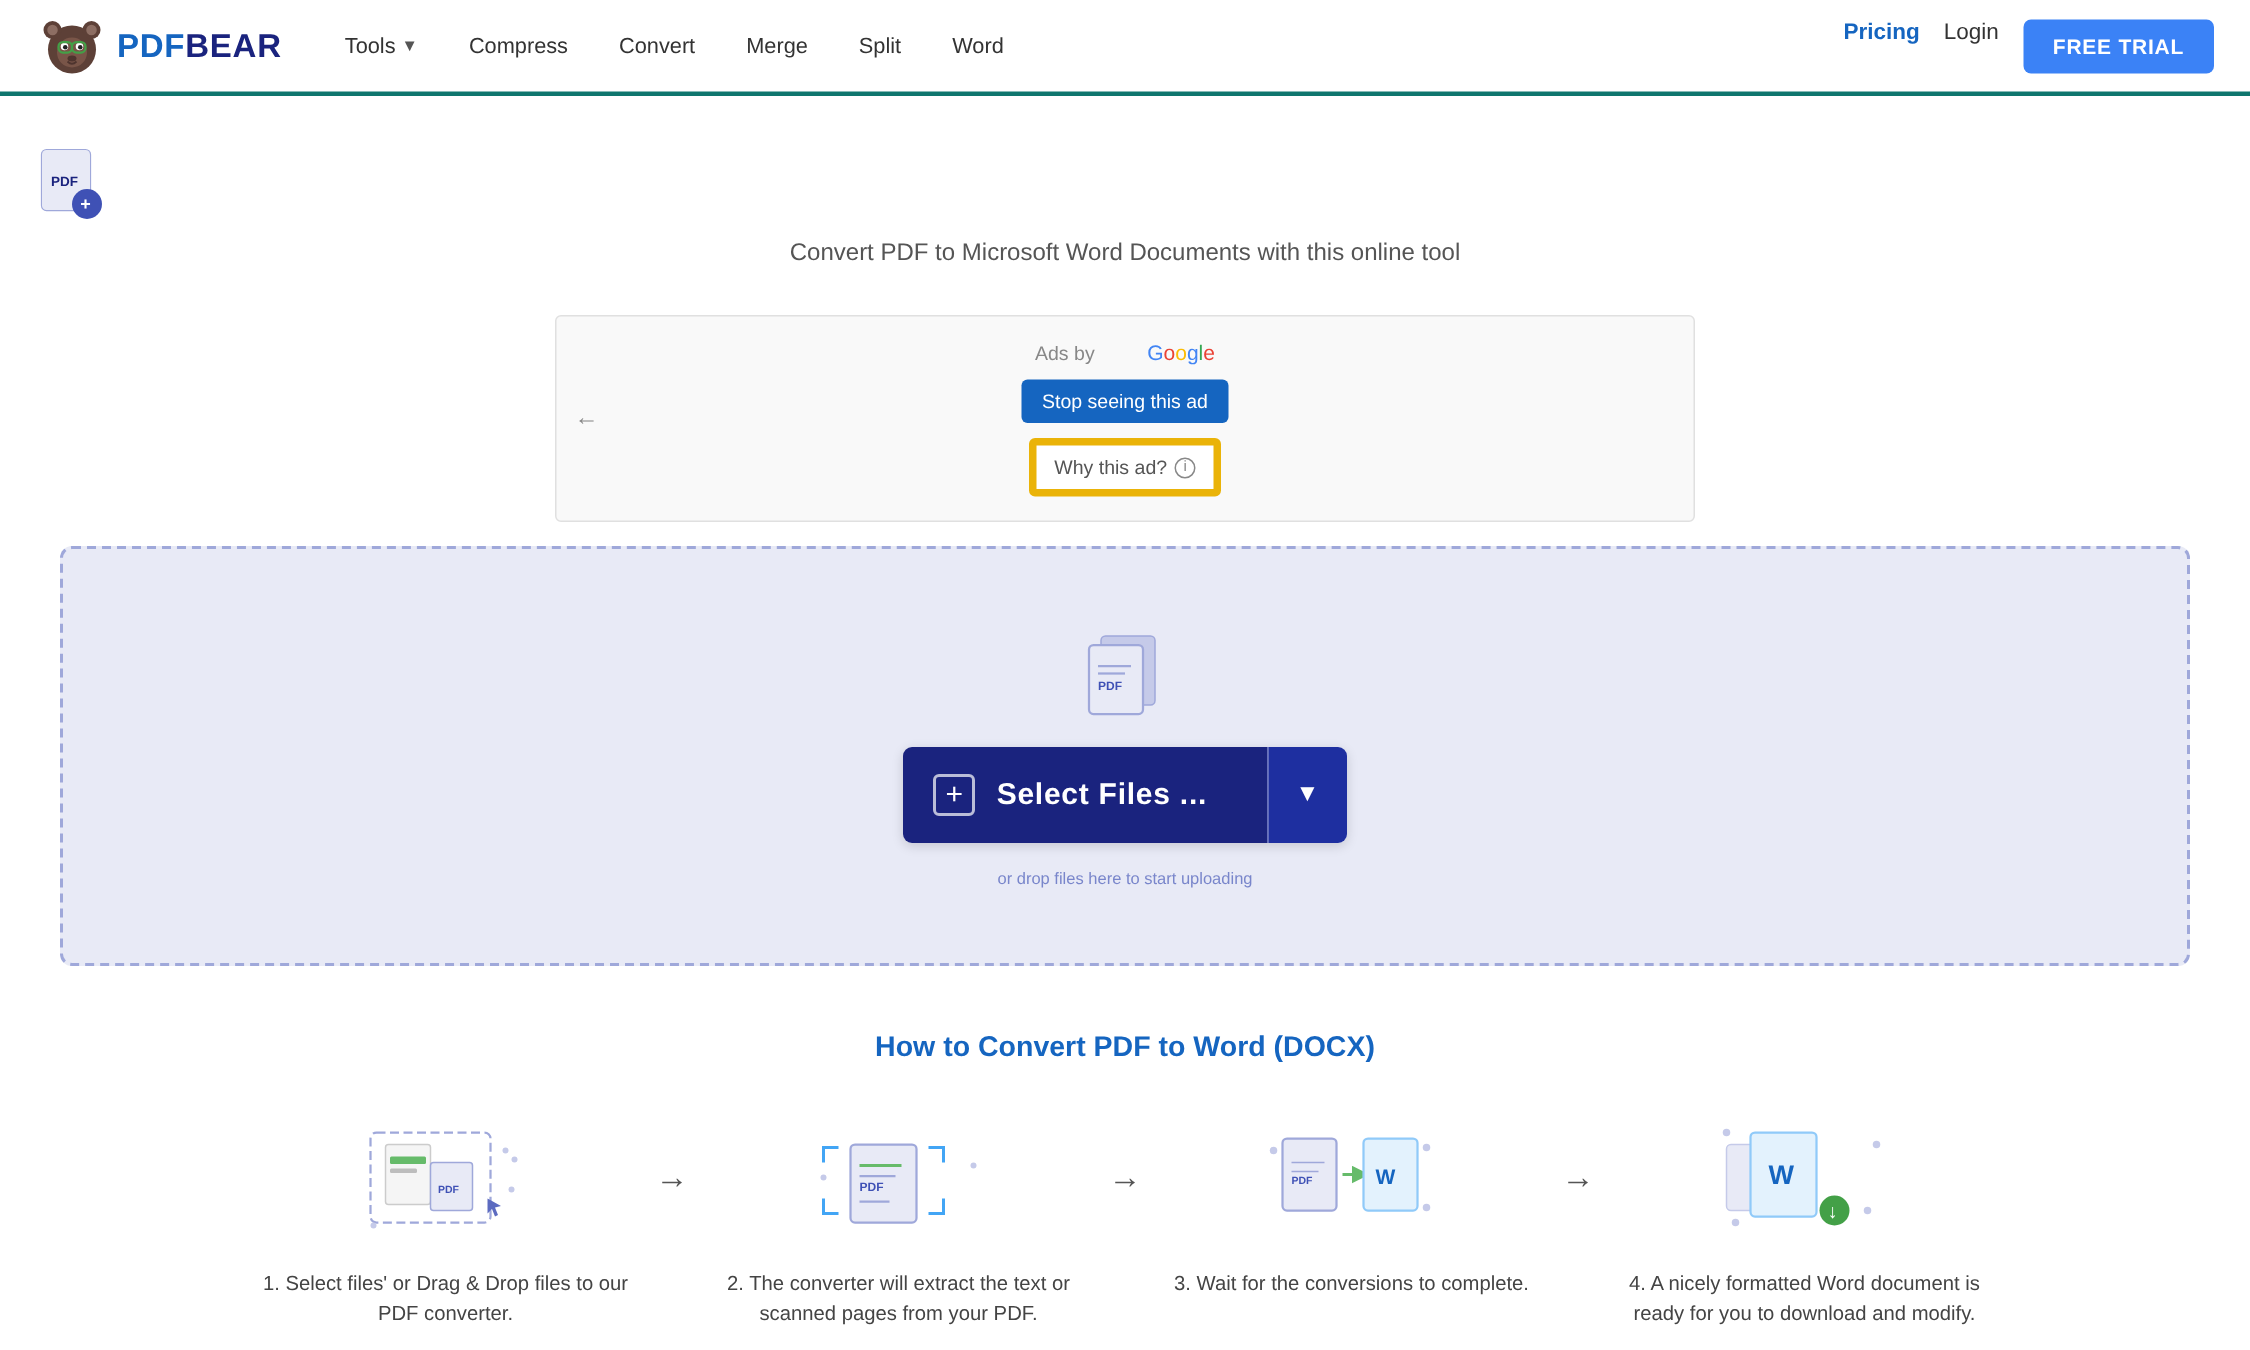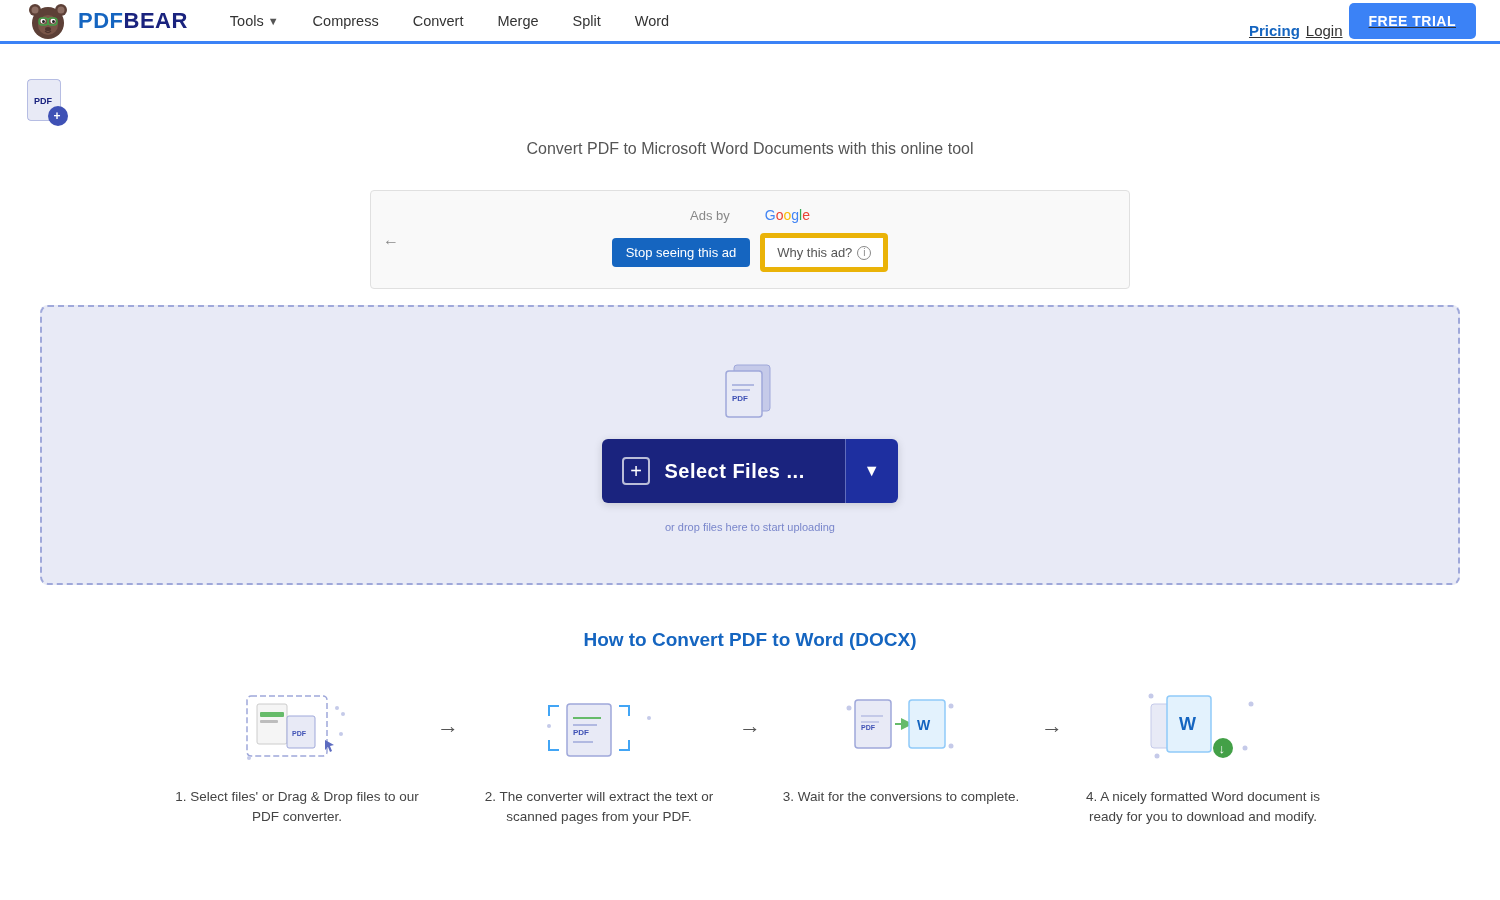--- a/index.html
+++ b/index.html
@@ -3,22 +3,22 @@
   <meta charset="utf-8">
   <style>
     * { margin: 0; padding: 0; box-sizing: border-box; }
     body { font-family: Arial, sans-serif; background: #fff; color: #333; }
 
     
     header {
       display: flex;
       align-items: center;
       padding: 0 24px;
-      height: 44px;
-      border-bottom: 3px solid #3b82f6;
+      height: 64px;
+      border-bottom: 3px solid #0f766e;
       background: #fff;
     }
     .logo-area {
       display: flex;
       align-items: center;
       gap: 6px;
       text-decoration: none;
       margin-right: 28px;
     }
     .logo-bear {
@@ -46,23 +46,22 @@
       cursor: pointer;
       border-radius: 4px;
       display: flex;
       align-items: center;
       gap: 4px;
       text-align: right;
     }
     .nav-arrow { font-size: 11px; color: #555; }
     .header-right {
       display: flex;
-      align-items: flex-end;
-      gap: 6px;
-      text-decoration: underline;
+      align-items: flex-start;
+      gap: 16px;
     }
     .pricing-link {
       color: #1565c0;
       font-size: 15px;
       font-weight: 600;
       text-decoration: none;
       cursor: pointer;
     }
     .login-link {
       color: #333;
@@ -148,20 +147,21 @@
     .google-text .g { color: #4285F4; }
     .google-text .o1 { color: #EA4335; }
     .google-text .o2 { color: #FBBC05; }
     .google-text .g2 { color: #4285F4; }
     .google-text .l { color: #34A853; }
     .google-text .e { color: #EA4335; }
     .ad-buttons {
       display: flex;
       align-items: center;
       gap: 10px;
+      flex-direction: column;
     }
     .stop-ad-btn {
       background: #1565c0;
       color: #fff;
       border: none;
       border-radius: 4px;
       padding: 7px 14px;
       font-size: 13px;
       cursor: pointer;
     }

